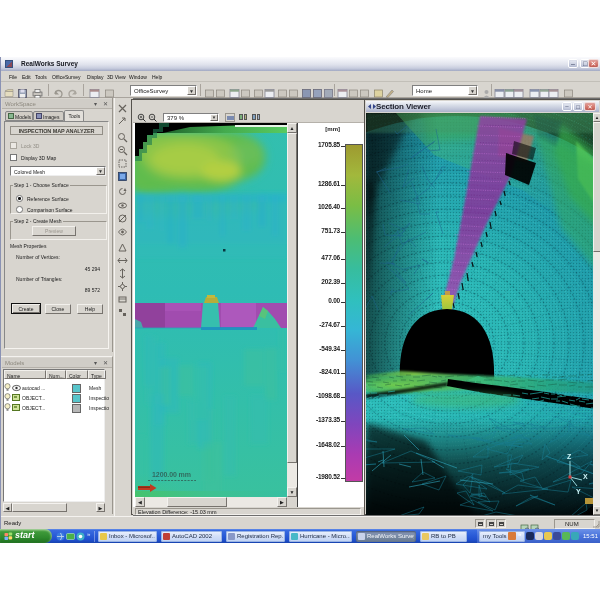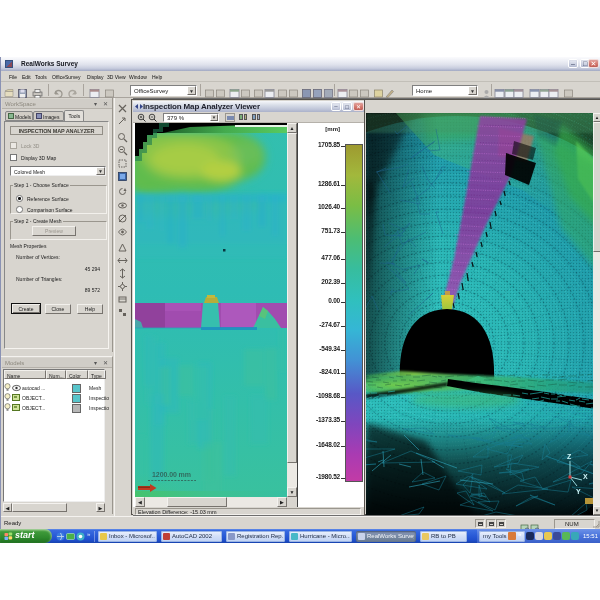--- a/index.html
+++ b/index.html
@@ -347,29 +347,20 @@
         <div class="abs" style="left:2px;top:193px;width:13px;height:12px"><svg width="11" height="11">
             <rect x="2" y="3" width="7" height="5" fill="none" stroke="#66625c" stroke-width="1"></rect>
             <line x1="2" y1="5" x2="9" y2="5" stroke="#66625c" stroke-width="0.8"></line>
           </svg></div>
         <div class="abs" style="left:2px;top:206px;width:13px;height:12px"><svg width="11" height="11">
             <rect x="2" y="2" width="3" height="3" fill="#66625c"></rect>
             <rect x="6" y="6" width="3" height="3" fill="#66625c"></rect>
           </svg></div>
       </div>
       <div class="abs" style="left:130px;top:1px;width:236px;height:416px;background:#d8d5cf;border:1px solid #55524d">
-        <div class="abs titlebar-sub" style="left:1px;top:1px;width:232px;height:11px">
-          <svg class="abs" style="left:2px;top:2px" width="8" height="7">
-            <path d="M0,3.5 L3,1 v5 z M8,3.5 L5,1 v5 z" fill="#334488"></path>
-          </svg>
-          <span class="abs" style="left:10px;top:1px;font-size:8px;font-weight:bold;color:#1c1e2a;letter-spacing:-0.15px;white-space:nowrap">Inspection Map Analyzer Viewer</span>
-          <div class="wbtn" style="left:198px;top:1px;width:10px;height:9px;font-size:6px;line-height:6px">–</div>
-          <div class="wbtn" style="left:209px;top:1px;width:10px;height:9px;font-size:6px;line-height:8px">□</div>
-          <div class="wbtn close" style="left:220px;top:1px;width:11px;height:9px;font-size:6px;line-height:8px">✕</div>
-        </div>
         <div class="abs facebg" style="left:1px;top:12px;width:232px;height:11px;border-bottom:1px solid #b5b1aa">
           <svg class="abs" style="left:4px;top:1px" width="10" height="9">
             <circle cx="4" cy="4" r="2.8" fill="none" stroke="#333" stroke-width="0.9"></circle>
             <line x1="6" y1="6" x2="8.5" y2="8.5" stroke="#333" stroke-width="1"></line>
             <line x1="2.8" y1="4" x2="5.2" y2="4" stroke="#333" stroke-width="0.8"></line>
             <line x1="4" y1="2.8" x2="4" y2="5.2" stroke="#333" stroke-width="0.8"></line>
           </svg>
           <svg class="abs" style="left:15px;top:1px" width="10" height="9">
             <circle cx="4" cy="4" r="2.8" fill="none" stroke="#333" stroke-width="0.9"></circle>
             <line x1="6" y1="6" x2="8.5" y2="8.5" stroke="#333" stroke-width="1"></line>
@@ -542,20 +533,29 @@
             <div class="abs" style="left:47px;top:21px;width:18px;height:338px;border:0.5px solid #555;background:linear-gradient(180deg,#9e9a30 0%,#a2b83c 9%,#7abd45 18%,#4cbd74 28%,#37bd9e 37%,#30c0bd 46%,#35b6d5 55%,#4292d5 64%,#5858c6 74%,#7f46bd 83%,#a93bb2 92%,#c23ba6 100%)"></div>
           </div>
         </div>
         <div class="abs facebg" style="left:1px;top:407px;width:234px;height:8px">
           <div class="abs" style="left:2px;top:0.5px;width:226px;height:7px;border:1px solid;border-color:#9a968e #f2f0ec #f2f0ec #9a968e">
             <span class="abs txt" style="left:2px;top:0.5px;font-size:5.5px;white-space:nowrap">Elevation Difference: -15.03 mm</span>
           </div>
         </div>
       </div>
       <div class="abs" style="left:363px;top:1px;width:237px;height:416px;background:#d8d5cf;border:1px solid #55524d">
+        <div class="abs titlebar-sub" style="left:1px;top:1px;width:233px;height:11px">
+          <svg class="abs" style="left:2px;top:2px" width="8" height="7">
+            <path d="M0,3.5 L3,1 v5 z M8,3.5 L5,1 v5 z" fill="#334488"></path>
+          </svg>
+          <span class="abs" style="left:10px;top:1px;font-size:8px;font-weight:bold;color:#1c1e2a;letter-spacing:-0.15px;white-space:nowrap">Section Viewer</span>
+          <div class="wbtn" style="left:196px;top:1px;width:10px;height:9px;font-size:6px;line-height:6px">–</div>
+          <div class="wbtn" style="left:207px;top:1px;width:10px;height:9px;font-size:6px;line-height:8px">□</div>
+          <div class="wbtn close" style="left:218px;top:1px;width:12px;height:9px;font-size:6px;line-height:8px">✕</div>
+        </div>
         <div class="abs" style="left:1px;top:13px;width:227px;height:402px;overflow:hidden;background:#000">
           <svg width="237" height="403" viewBox="0 0 237 403" style="display:block">
             <defs>
 <radialGradient id="tn-base" cx="0.38" cy="0.54" r="0.9">
 <stop offset="0" stop-color="#2fc4c0"></stop>
                 <stop offset="0.3" stop-color="#26b2b2"></stop>
 <stop offset="0.55" stop-color="#1a93a6"></stop>
                 <stop offset="0.78" stop-color="#0d5d74"></stop>
 <stop offset="1" stop-color="#052834"></stop>
               </radialGradient>

